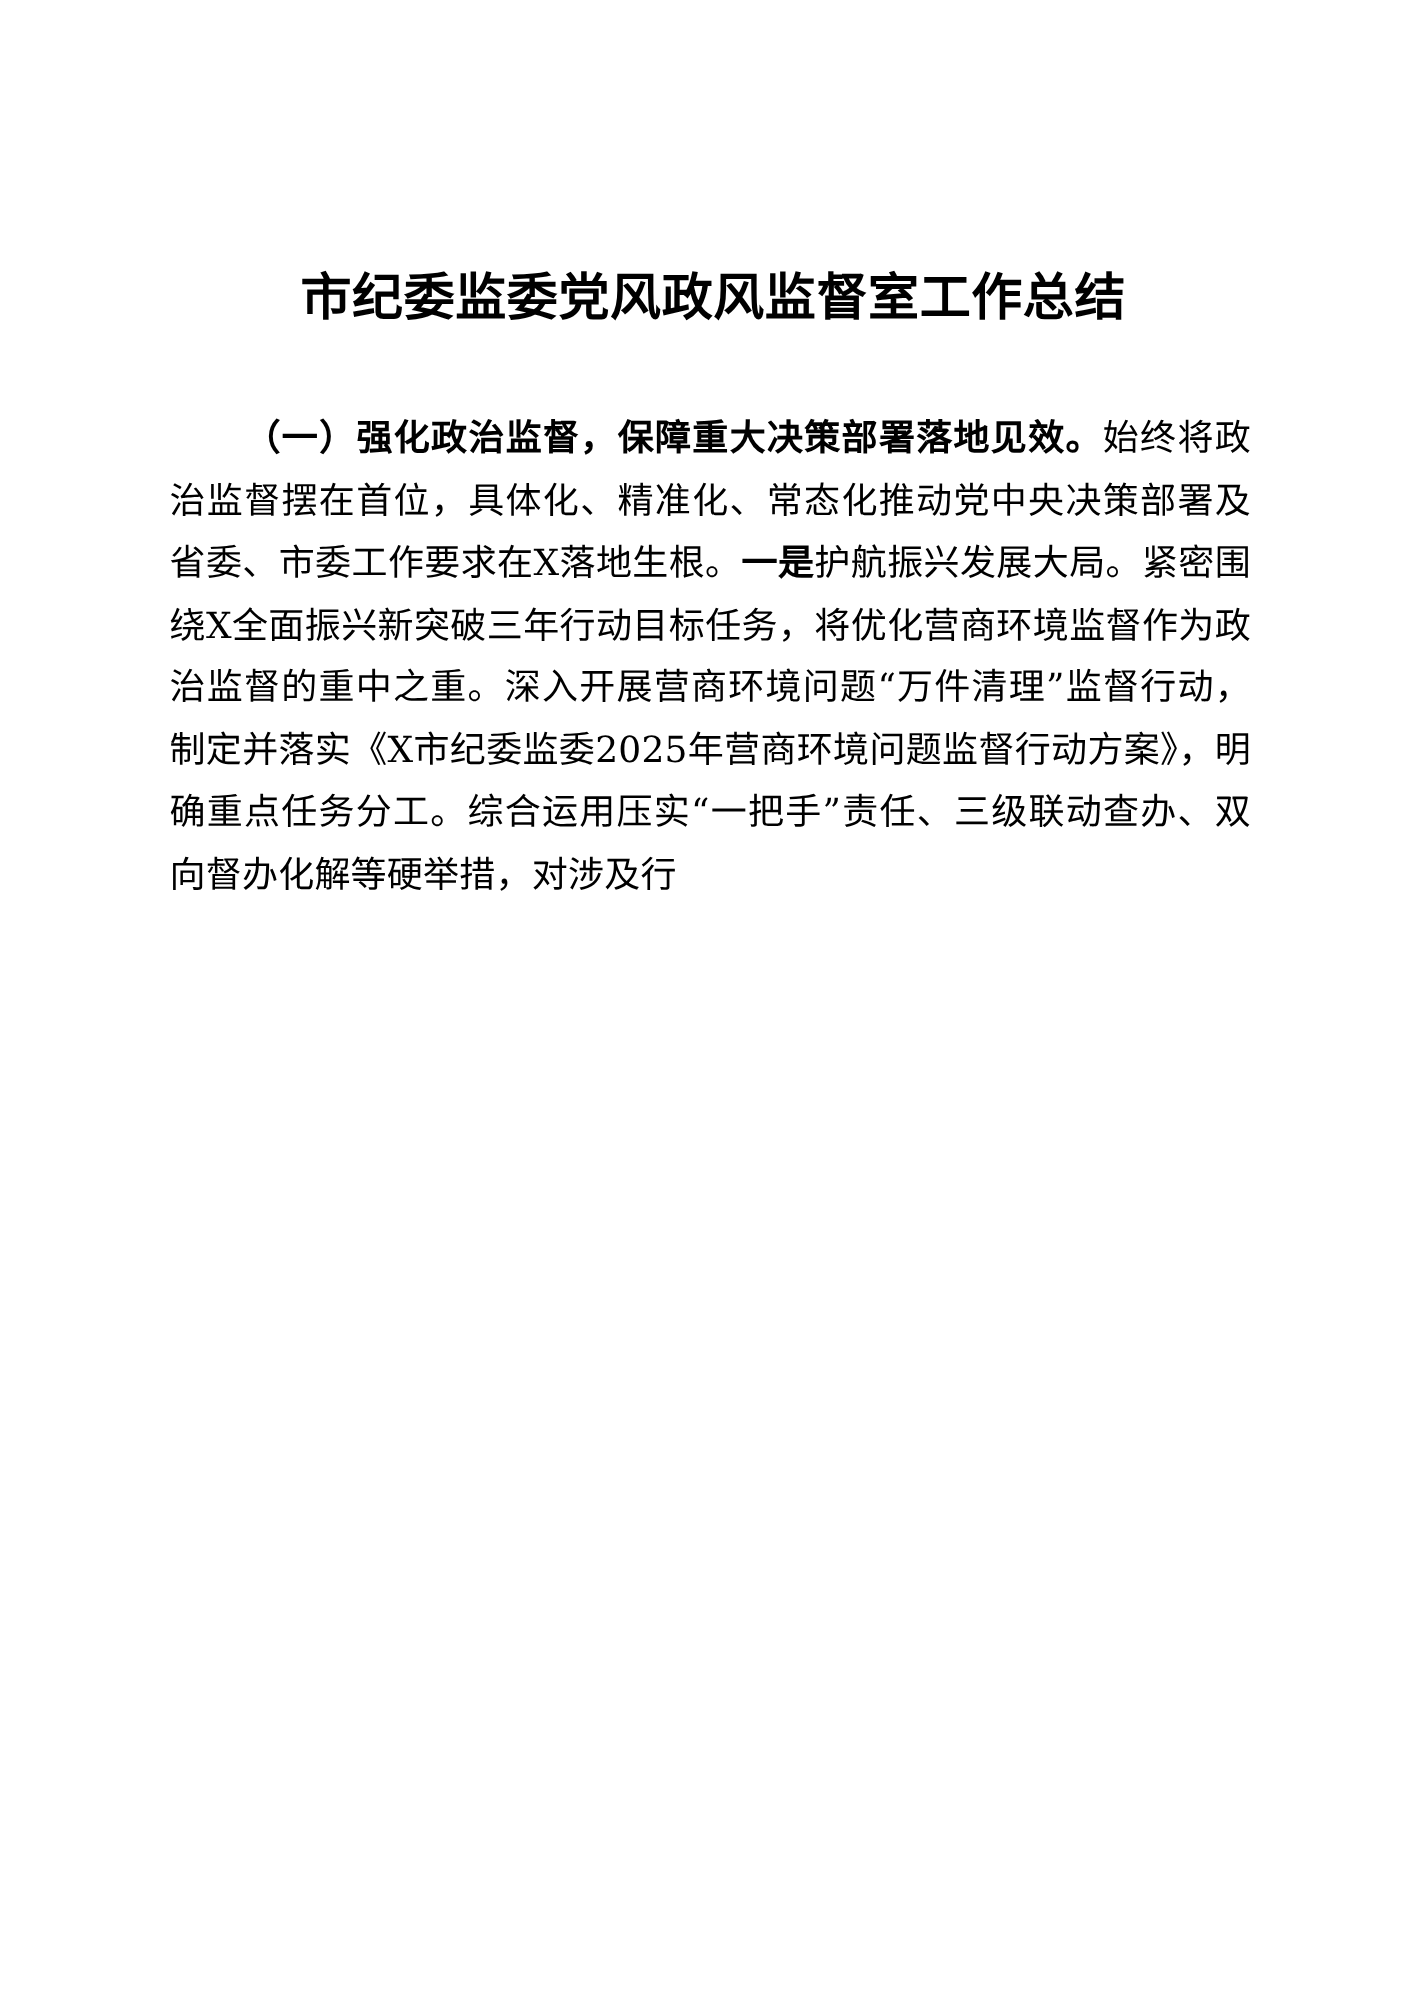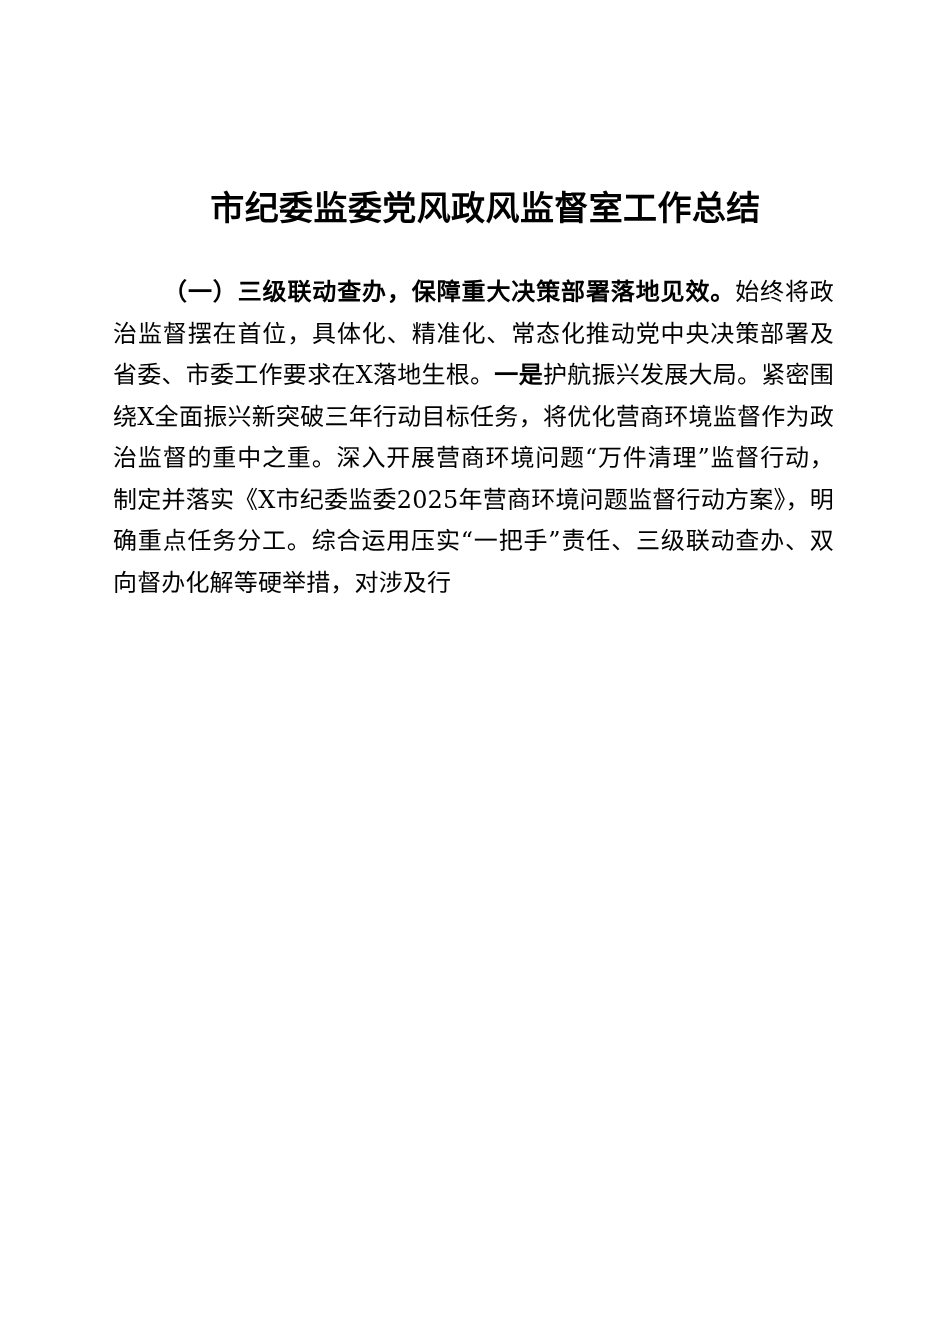--- a/index.html
+++ b/index.html
@@ -28,28 +28,28 @@
   
   .content {
     position: absolute;
     left: 113px;
     top: 0;
     width: 721px;
   }
 
   
   .doc-title {
-    margin: 12px;
+    margin: 2px;
     padding: 0;
     position: absolute;
     left: 0;
     top: 172px;
     width: 721px;
     text-align: center;
-    font-family: Liberation Serif, serif;
+    font-family: Liberation Sans, sans-serif;
     font-weight: 700;
     font-size: 34px;
     line-height: 50px;
     letter-spacing: 0.4px;
     white-space: nowrap;
   }
 
   
   .blocks {
     position: absolute;
@@ -99,17 +99,17 @@
 <div class="page">
   <div class="content">
 
     <h1 class="doc-title">市纪委监委党风政风监督室工作总结</h1>
 
     <div class="blocks">
 
 
 
 
-      <p class="para"><span class="b">（一）三级联动查办，保障重大决策部署落地见效。</span><span>始终将政治监督摆在首位，具体化、精准化、常态化推动党中央决策部署及省委、市委工作要求在X落地生根。</span><span class="b">一是</span><span>护航振兴发展大局。紧密围绕X全面振兴新突破三年行动目标任务，将优化营商环境监督作为政治监督的重中之重。深入开展营商环境问题“万件清理”监督行动，制定并落实《X市纪委监委2025年营商环境问题监督行动方案》，明确重点任务分工。综合运用压实“一把手”责任、三级联动查办、双向督办化解等硬举措，对涉及行</span></p>
+      <p class="para"><span class="b">（一）强化政治监督，保障重大决策部署落地见效。</span><span>始终将政治监督摆在首位，具体化、精准化、常态化推动党中央决策部署及省委、市委工作要求在X落地生根。</span><span class="b">一是</span><span>护航振兴发展大局。紧密围绕X全面振兴新突破三年行动目标任务，将优化营商环境监督作为政治监督的重中之重。深入开展营商环境问题“万件清理”监督行动，制定并落实《X市纪委监委2025年营商环境问题监督行动方案》，明确重点任务分工。综合运用压实“一把手”责任、三级联动查办、双向督办化解等硬举措，对涉及行</span></p>
 
     </div>
   </div>
 </div>
 
 </body></html>

